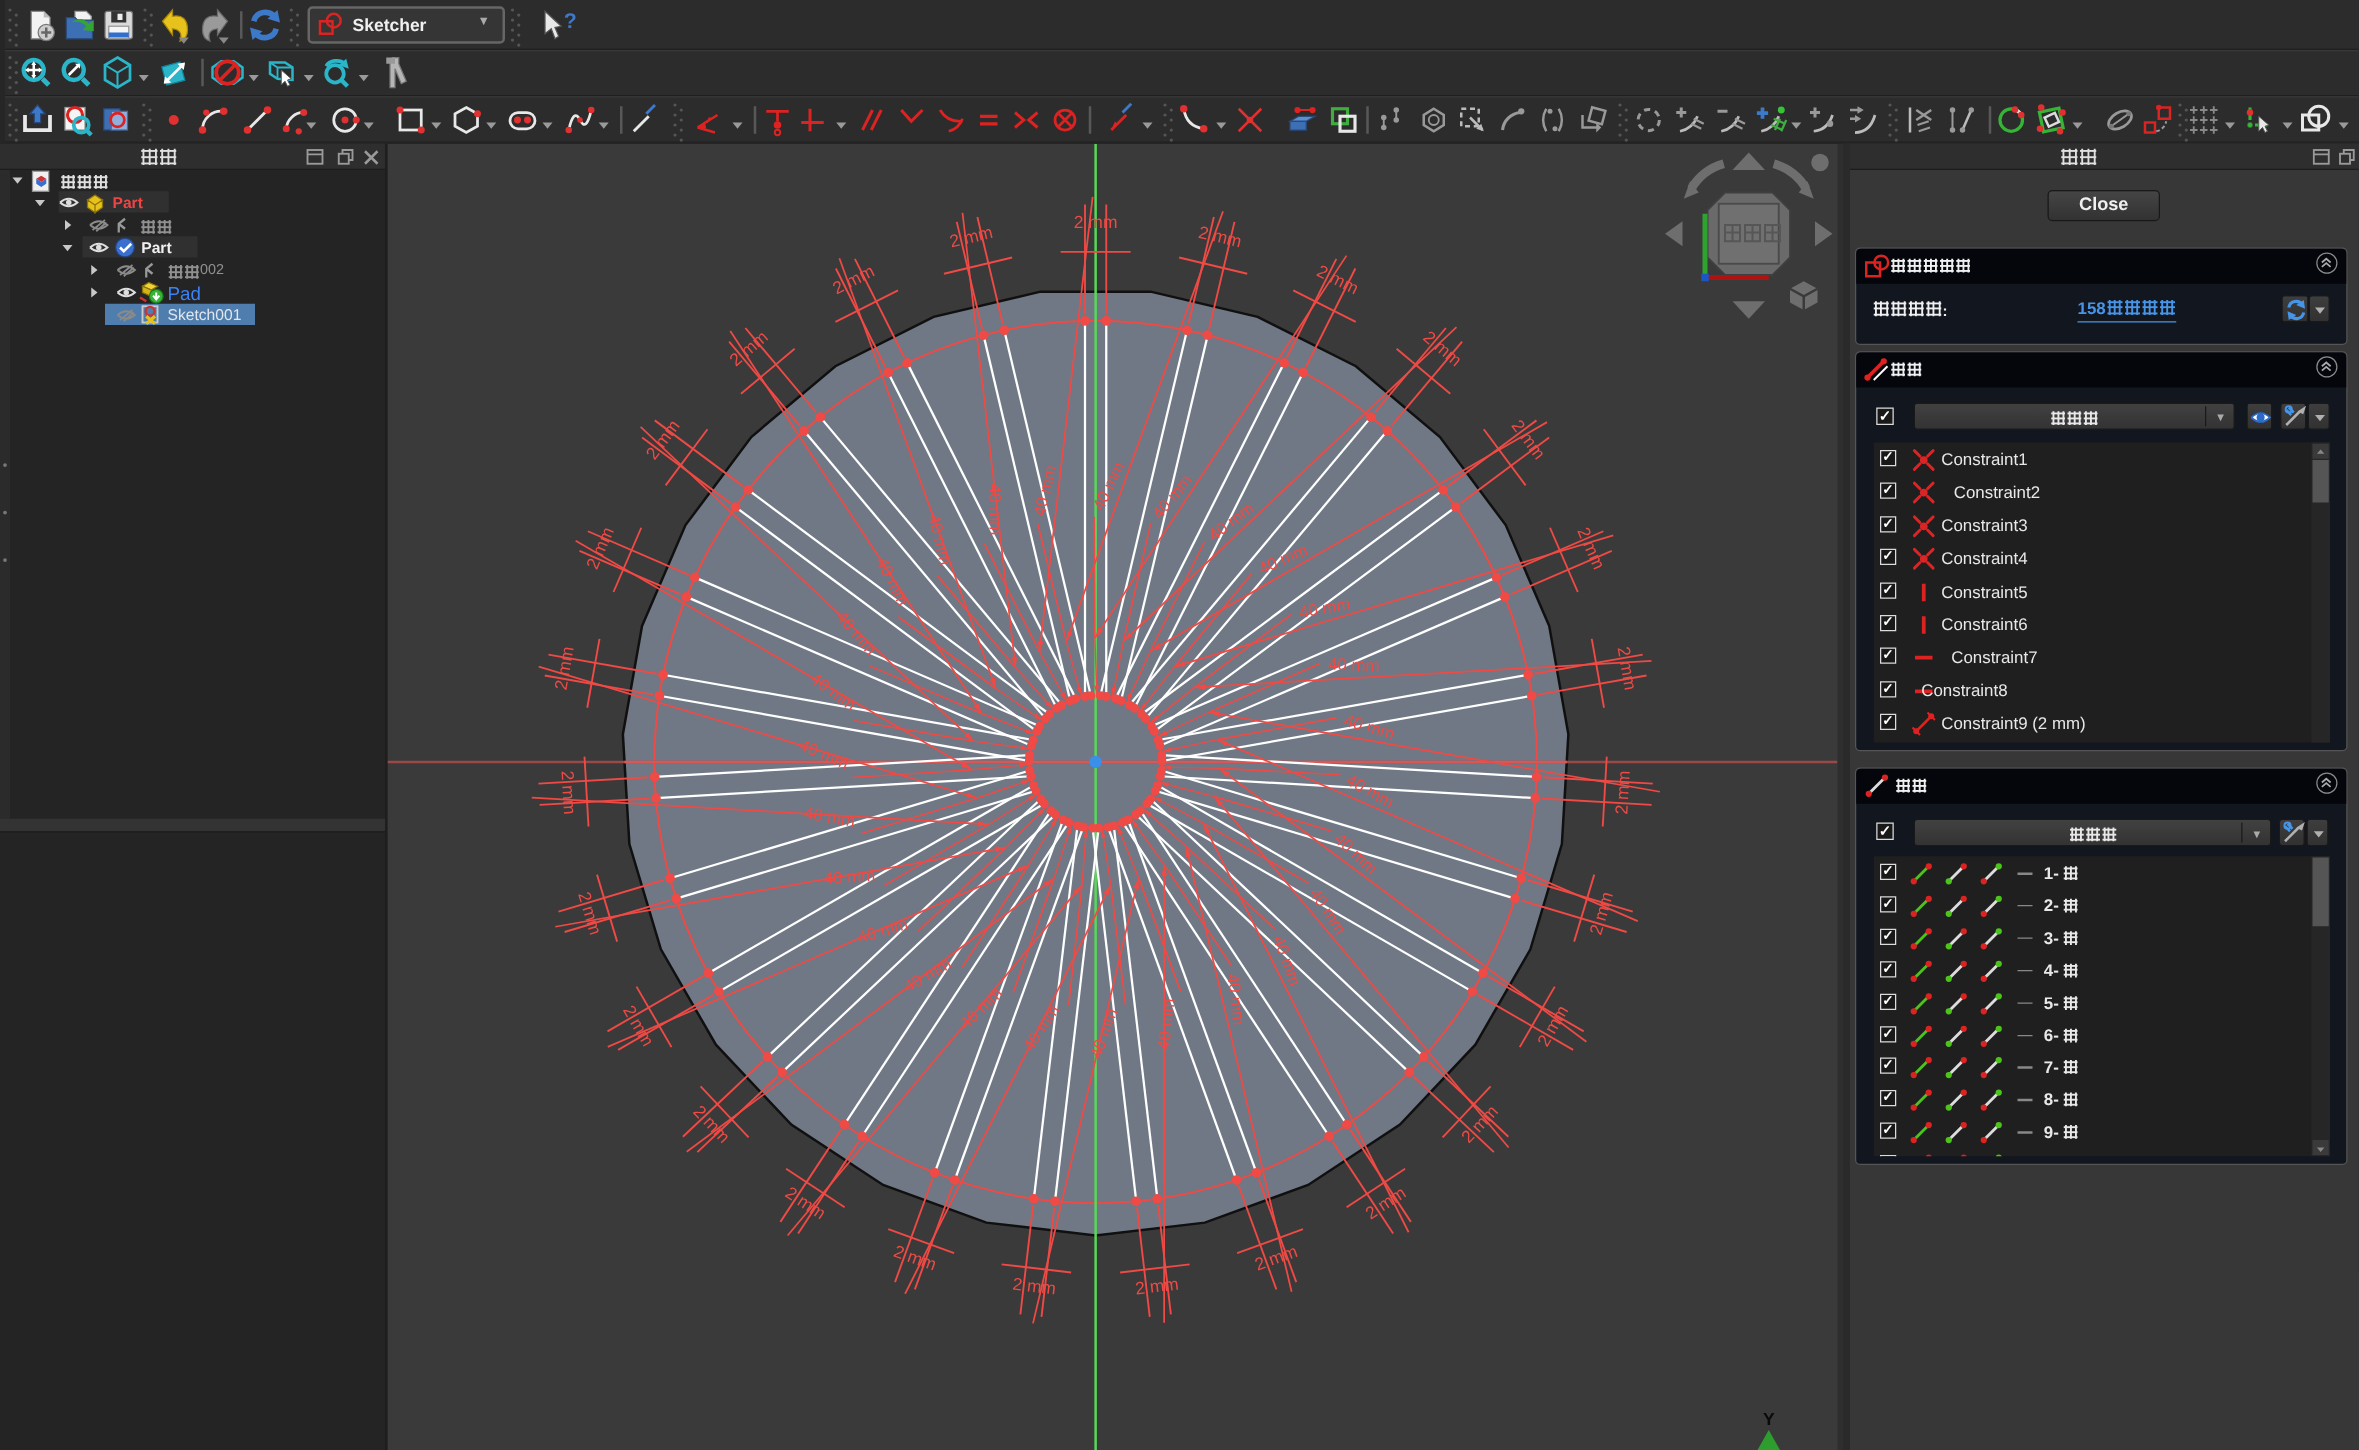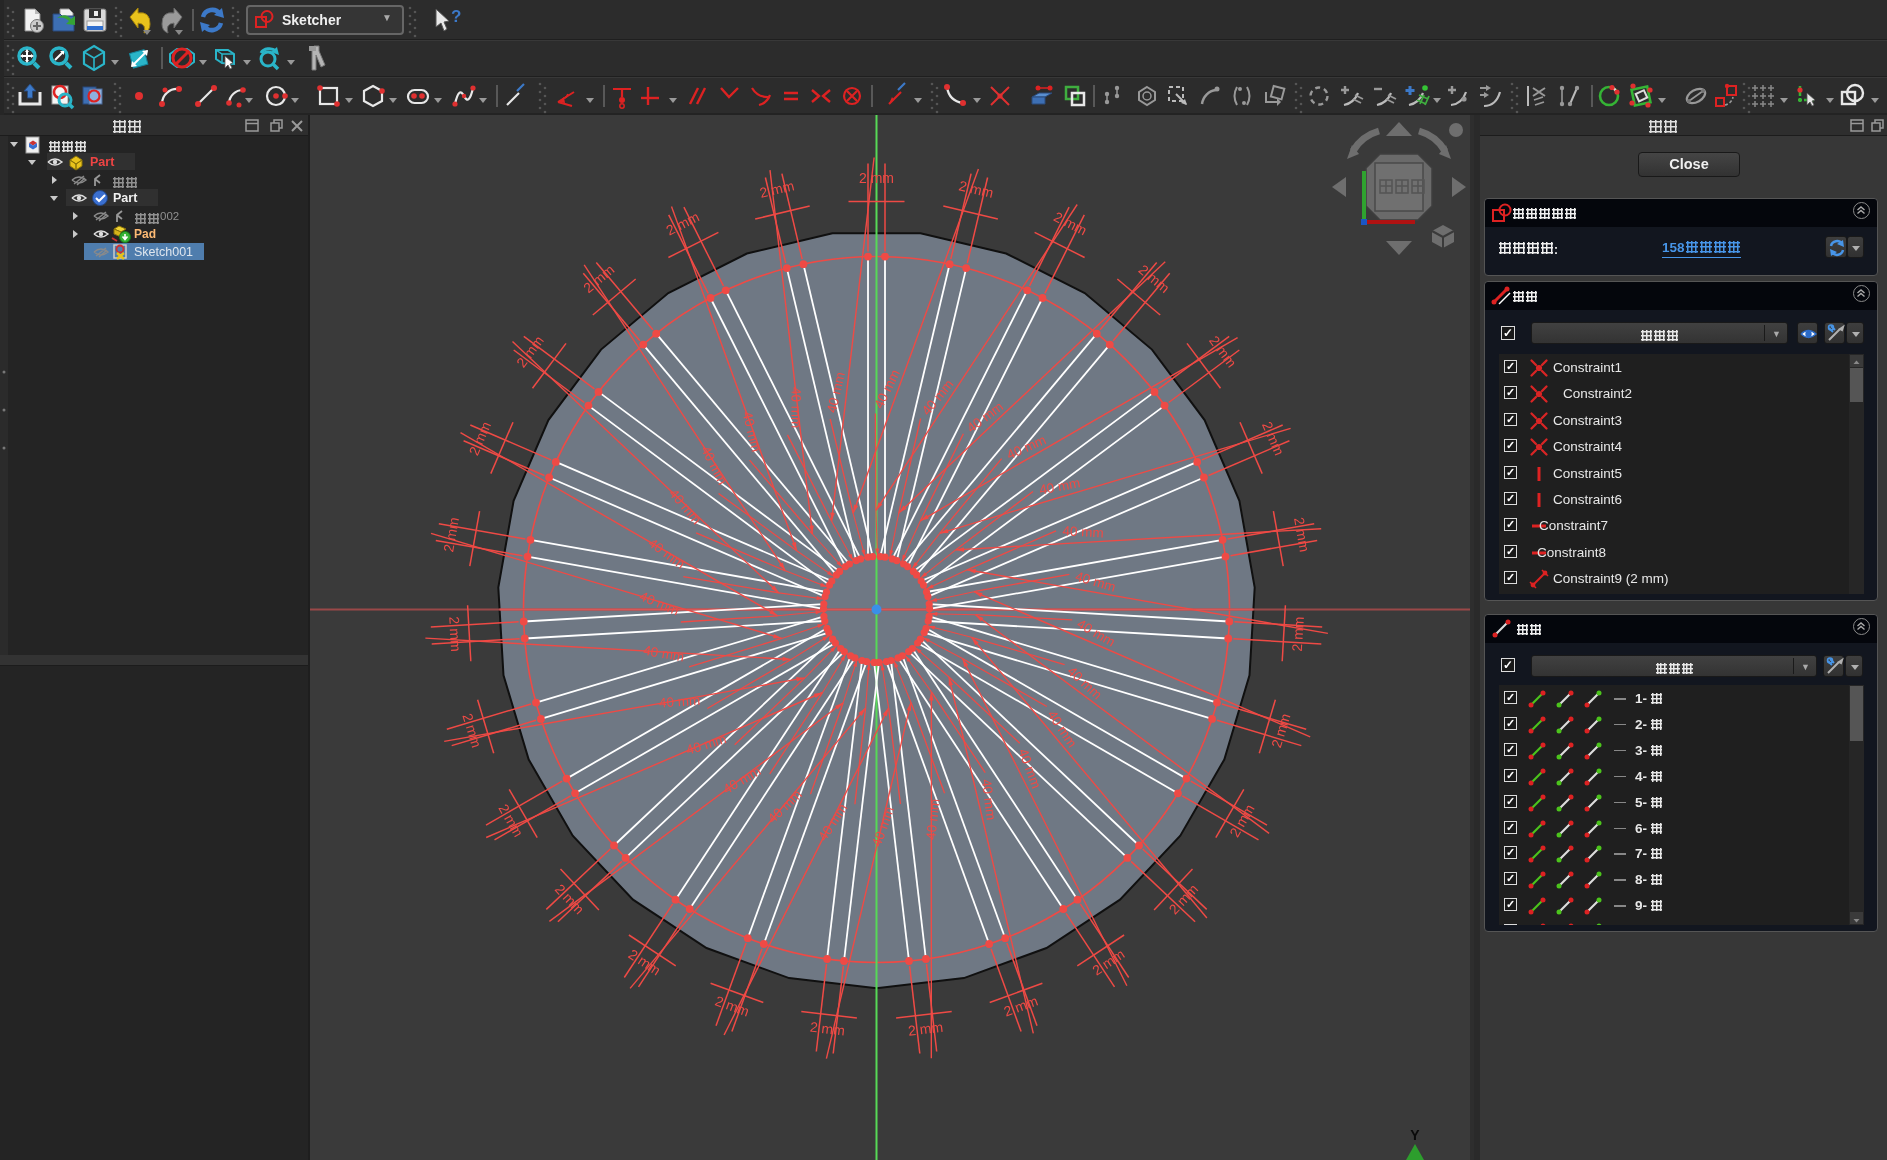--- a/index.html
+++ b/index.html
@@ -408,21 +408,21 @@
     <rect x="114" y="130" width="12" height="13" fill="none" stroke="#ccc" stroke-width="1.5"></rect>
     <circle cx="120" cy="134" r="3.5" fill="none" stroke="#d03030" stroke-width="1.8"></circle>
     <path d="M 117 138 l 7 6 M 124 138 l -7 6" stroke="#e8c21c" stroke-width="2.5"></path>
   </svg>
 <div class="abs" style="left:48px;top:138px"><i class="zh" style="width:11px;height:11px;color:#e0e0e0"></i><i class="zh" style="width:11px;height:11px;color:#e0e0e0"></i><i class="zh" style="width:11px;height:11px;color:#e0e0e0"></i></div>
 <div class="abs" style="left:90px;top:155px;font-size:12.5px;font-weight:bold;color:#ef4444">Part</div>
 <div class="abs" style="left:112px;top:174px"><i class="zh" style="width:11px;height:11px;color:#909090"></i><i class="zh" style="width:11px;height:11px;color:#909090"></i></div>
 <div class="abs" style="left:113px;top:191px;font-size:12.5px;font-weight:bold;color:#f0f0f0">Part</div>
 <div class="abs" style="left:134px;top:210px"><i class="zh" style="width:11px;height:11px;color:#909090"></i><i class="zh" style="width:11px;height:11px;color:#909090"></i></div>
 <div class="abs" style="left:160px;top:210px;font-size:11.5px;color:#909090">002</div>
-<div class="abs" style="left:134px;top:227px;font-size:12px;font-weight:bold;color:#fdba74">Pad</div>
+<div class="abs" style="left:134px;top:227px;font-size:15px;font-weight:normal;color:#3b82f6">Pad</div>
 <div class="abs" style="left:134px;top:245px;font-size:12.5px;color:#dfe6ee">Sketch001</div>
 <div class="abs" style="left:0;top:655px;width:308px;height:10px;background:#333"></div>
 <div class="abs" style="left:0;top:665px;width:308px;height:495px;background:#242424;border-top:1px solid #1c1c1c"></div>
 <div class="abs" style="left:308px;top:115px;width:2px;height:1045px;background:#1e1e1e"></div>
 <svg width="1170" height="1045" viewBox="0 0 1170 1045" style="position:absolute;left:310px;top:115px">
     <rect width="1170" height="1045" fill="#3a3a3a"></rect>
     <polygon points="522.5,118.3 436.9,138.5 358.3,178 291,234.6 238.4,305.1 203.6,385.9 188.3,472.5 193.5,560.3 218.7,644.5 262.7,720.7 323,784.7 396.5,833 479.1,863.1 566.5,873.3 653.9,863.1 736.5,833 810,784.7 870.3,720.7 914.3,644.5 939.5,560.3 944.7,472.5 929.4,385.9 894.6,305.1 842,234.6 774.7,178 696.1,138.5 610.5,118.3" fill="#6f7884" stroke="#101010" stroke-width="2"></polygon>
     <circle cx="566.5" cy="494.5" r="353.0" fill="none" stroke="#ef4a45" stroke-width="1.6"></circle>
     <circle cx="566.5" cy="494.5" r="53.0" fill="none" stroke="#ef4a45" stroke-width="1.6"></circle>
     <line x1="0" y1="494.5" x2="1160" y2="494.5" stroke="#9a4848" stroke-width="2"></line>
@@ -899,21 +899,21 @@
 <div class="abs" style="left:1474px;top:115px;width:413px;height:1045px;background:#373737"></div>
 <div class="abs" style="left:1474px;top:115px;width:6px;height:1045px;background:#2a2a2a"></div>
 <div class="abs" style="left:1480px;top:115px;width:407px;height:21px;background:#2e2e2e;border-bottom:1px solid #1c1c1c"></div>
 <div class="abs" style="left:1648px;top:119px"><i class="zh" style="width:13px;height:13px;color:#e0e0e0"></i><i class="zh" style="width:13px;height:13px;color:#e0e0e0"></i></div>
 <svg width="40" height="16" style="position:absolute;left:1850px;top:119px">
 <rect x="1" y="1" width="12" height="11" fill="none" stroke="#9a9a9a" stroke-width="1.5"></rect>
     <line x1="1" y1="4.5" x2="13" y2="4.5" stroke="#9a9a9a" stroke-width="1.5"></line>
 <rect x="22" y="4" width="8" height="8" fill="none" stroke="#9a9a9a" stroke-width="1.5"></rect>
     <path d="M 25 4 v -3 h 8 v 8 h -3" fill="none" stroke="#9a9a9a" stroke-width="1.5"></path>
   </svg>
-<div class="abs" style="left:1638px;top:152px;width:102px;height:25px;background:linear-gradient(#454545,#323232);border:1px solid #191919;border-radius:4px;color:#f0f0f0;font-size:14.5px;font-weight:bold;text-align:center;line-height:23px">Close</div>
+<div class="abs" style="left:1638px;top:152px;width:90px;height:25px;background:linear-gradient(#454545,#323232);border:1px solid #191919;border-radius:4px;color:#f0f0f0;font-size:14.5px;font-weight:bold;text-align:center;line-height:23px">Close</div>
 <div class="sect" style="top:198px;height:78px">
     <div class="shead"></div>
   </div>
 <svg width="22" height="22" style="position:absolute;left:1491px;top:202px">
     <rect x="2" y="8" width="11" height="11" fill="none" stroke="#d22" stroke-width="2"></rect>
     <circle cx="14" cy="8" r="5.5" fill="none" stroke="#d22" stroke-width="2"></circle>
   </svg>
 <div class="abs" style="left:1512px;top:205px"><i class="zh" style="width:11px;height:11px;color:#f0f0f0"></i><i class="zh" style="width:11px;height:11px;color:#f0f0f0"></i><i class="zh" style="width:11px;height:11px;color:#f0f0f0"></i><i class="zh" style="width:11px;height:11px;color:#f0f0f0"></i><i class="zh" style="width:11px;height:11px;color:#f0f0f0"></i></div>
 <div class="chev" style="left:1853px;top:202px"><svg width="14" height="14">
       <path d="M 3.5 7 l 3.5 -3 l 3.5 3 M 3.5 10.5 l 3.5 -3 l 3.5 3" fill="none" stroke="#aaa" stroke-width="1.4"></path>
@@ -1005,21 +1005,21 @@
       <svg width="20" height="20" style="position:absolute;left:30px;top:3px">
         <line x1="10" y1="3" x2="10" y2="17" stroke="#d22" stroke-width="3"></line>
       </svg>
       <span class="rtx" style="left:54px">Constraint6</span>
     </div>
     <div class="row" style="top:159.4px">
       <span class="cb" style="left:5px;top:5px;width:13px;height:13px;font-size:11px;line-height:11px">✓</span>
       <svg width="20" height="20" style="position:absolute;left:30px;top:3px">
         <line x1="3" y1="10" x2="17" y2="10" stroke="#d22" stroke-width="3"></line>
       </svg>
-      <span class="rtx" style="left:40px">Constraint7</span>
+      <span class="rtx" style="left:62px">Constraint7</span>
     </div>
     <div class="row" style="top:185.8px">
       <span class="cb" style="left:5px;top:5px;width:13px;height:13px;font-size:11px;line-height:11px">✓</span>
       <svg width="20" height="20" style="position:absolute;left:30px;top:3px">
         <line x1="3" y1="10" x2="17" y2="10" stroke="#d22" stroke-width="3"></line>
       </svg>
       <span class="rtx" style="left:38px">Constraint8</span>
     </div>
     <div class="row" style="top:212.20000000000002px">
       <span class="cb" style="left:5px;top:5px;width:13px;height:13px;font-size:11px;line-height:11px">✓</span>

